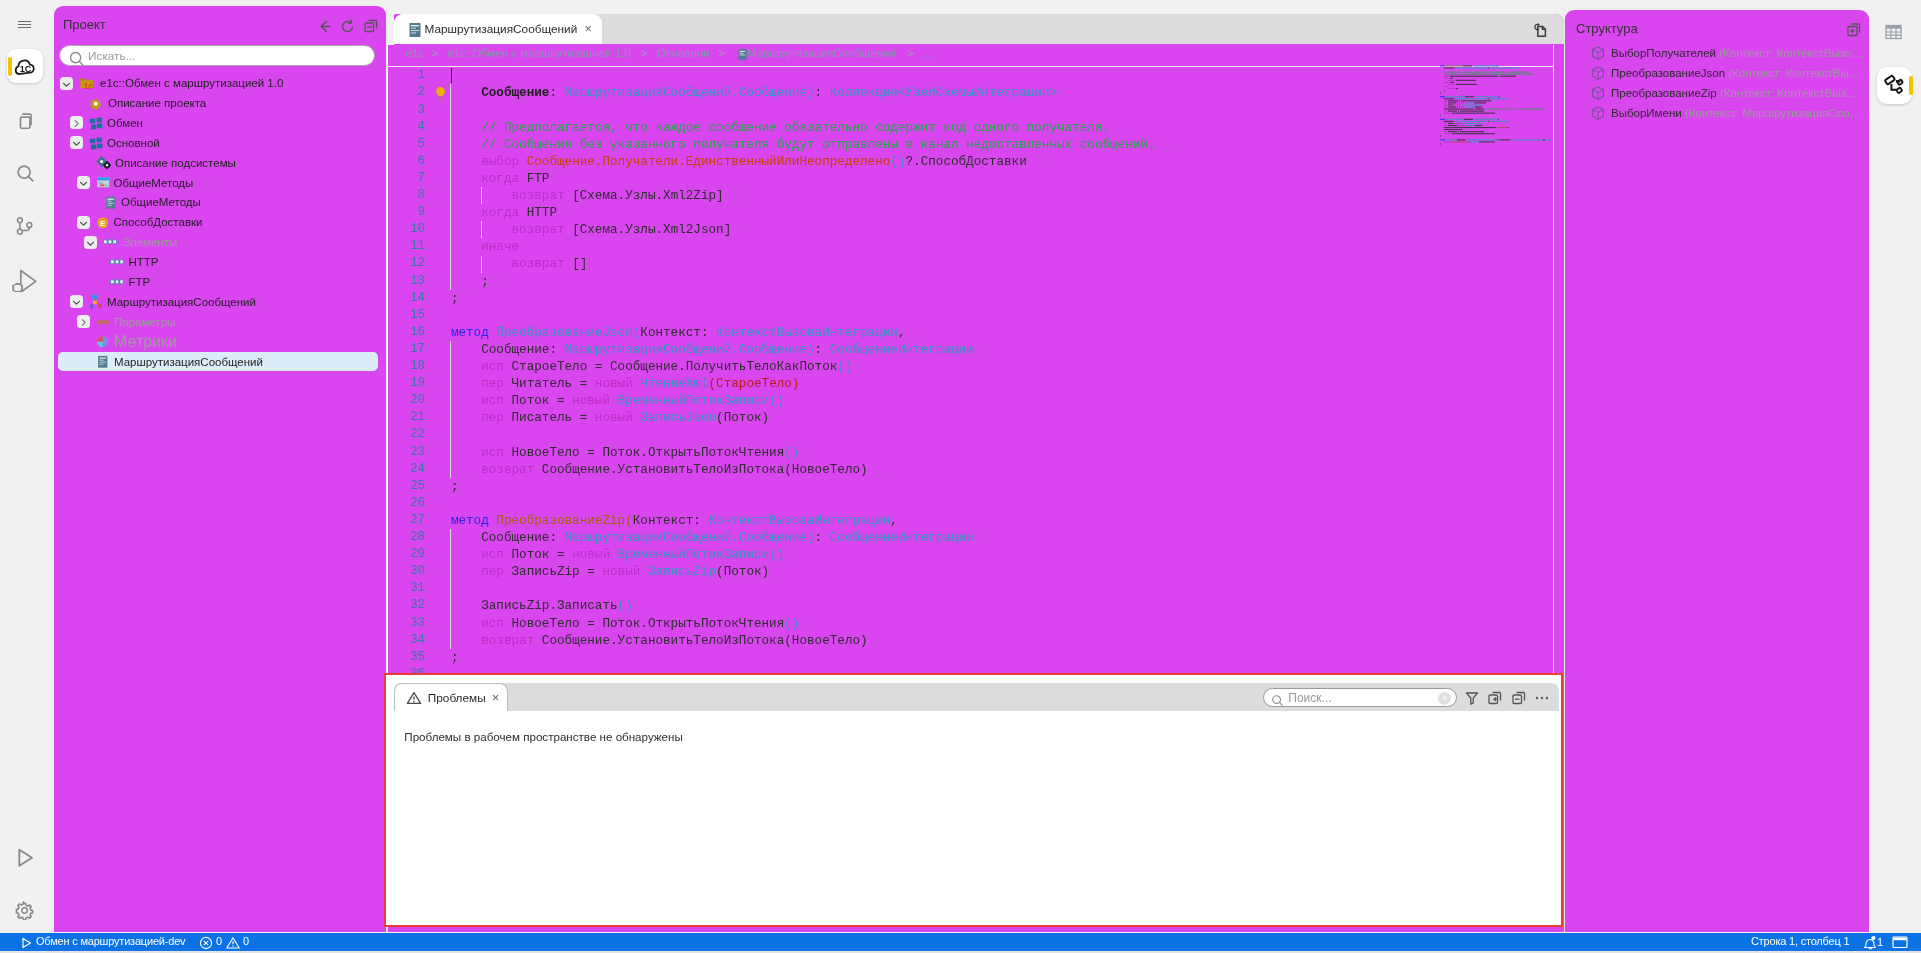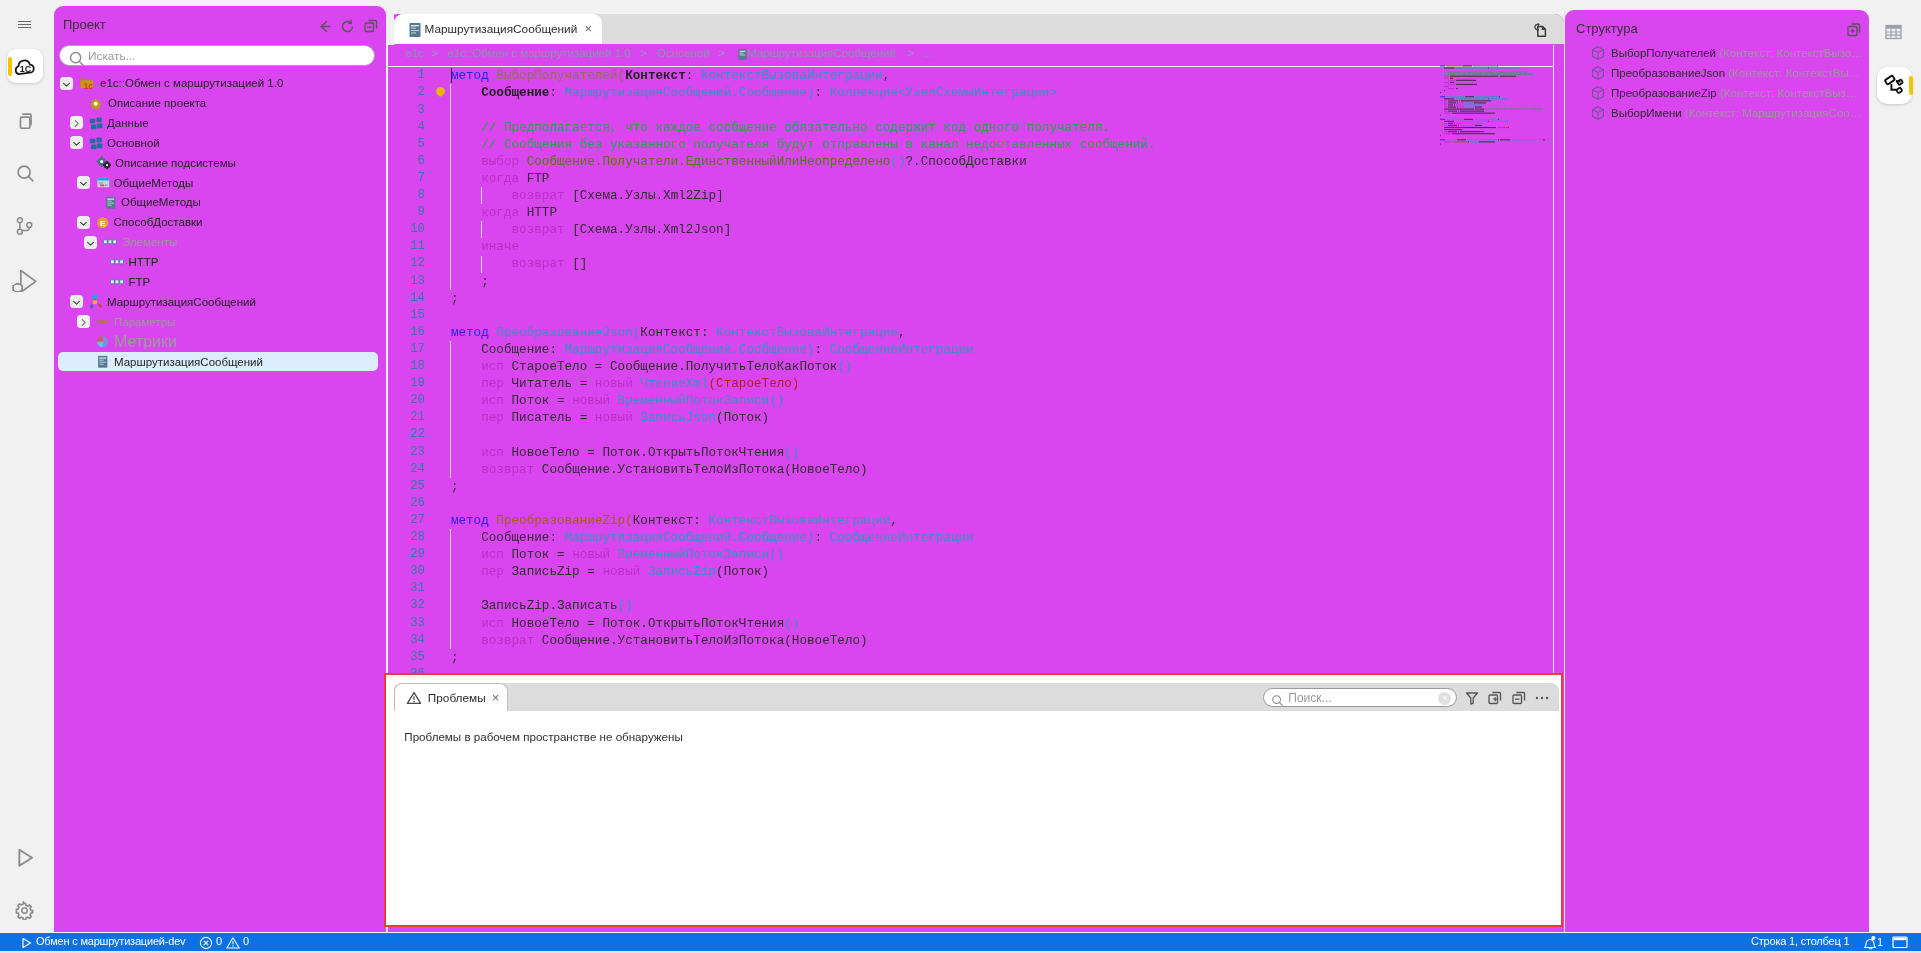--- a/index.html
+++ b/index.html
@@ -92,21 +92,21 @@
 <div style="position:absolute;left:108px;top:93.9px;height:18px;line-height:18px;font-size:11.5px;color:#1f1f1f;white-space:nowrap">Описание проекта</div>
 <div style="position:absolute;left:70px;top:116.3px;width:13px;height:13px;background:#f0f0f0;border-radius:3.5px"><svg width="13" height="13" viewBox="0 0 13 13" style="">
       <path d="M5.3 3.6l2.9 2.9-2.9 2.9" stroke="#7e7e7e" stroke-width="1.2" fill="none" stroke-linecap="round" stroke-linejoin="round"></path>
     </svg></div>
 <div style="position:absolute;left:89px;top:115.8px;width:14px;height:14px"><svg width="14" height="14" viewBox="0 0 16 16">
       <rect x="1" y="3" width="6.2" height="5.4" rx="1" fill="#1c6f9a"></rect>
       <rect x="8.6" y="1.6" width="6.2" height="5.4" rx="1" fill="#1c6f9a"></rect>
       <rect x="2.3" y="9.8" width="6.2" height="5.4" rx="1" fill="#1c6f9a"></rect>
       <rect x="9.2" y="8.6" width="6.2" height="5.4" rx="1" fill="#1c6f9a"></rect>
     </svg></div>
-<div style="position:absolute;left:107px;top:113.8px;height:18px;line-height:18px;font-size:11.5px;color:#1f1f1f;white-space:nowrap">Данные</div>
+<div style="position:absolute;left:107px;top:113.8px;height:18px;line-height:18px;font-size:11.5px;color:#1f1f1f;white-space:nowrap">Обмен</div>
 <div style="position:absolute;left:70px;top:136.2px;width:13px;height:13px;background:#ececec;border-radius:3.5px"><svg width="13" height="13" viewBox="0 0 13 13" style="">
       <path d="M3.6 5.3l2.9 2.9 2.9-2.9" stroke="#4a4a4a" stroke-width="1.2" fill="none" stroke-linecap="round" stroke-linejoin="round"></path>
     </svg></div>
 <div style="position:absolute;left:89px;top:135.7px;width:14px;height:14px"><svg width="14" height="14" viewBox="0 0 16 16">
       <rect x="1" y="3" width="6.2" height="5.4" rx="1" fill="#1c6f9a"></rect>
       <rect x="8.6" y="1.6" width="6.2" height="5.4" rx="1" fill="#1c6f9a"></rect>
       <rect x="2.3" y="9.8" width="6.2" height="5.4" rx="1" fill="#1c6f9a"></rect>
       <rect x="9.2" y="8.6" width="6.2" height="5.4" rx="1" fill="#1c6f9a"></rect>
     </svg></div>
 <div style="position:absolute;left:107px;top:133.7px;height:18px;line-height:18px;font-size:11.5px;color:#1f1f1f;white-space:nowrap">Основной</div>
@@ -262,30 +262,29 @@
       </svg></div>
 
 <div class="abs" style="left:63px;top:1.8px;width:1.6px;height:14.5px;background:#222"></div>
 <div class="ig" style="left:62.5px;top:17.9px;height:205.2px"></div>
 <div class="ig" style="left:62.5px;top:274.5px;height:136.8px"></div>
 <div class="ig" style="left:62.5px;top:462.6px;height:119.7px"></div>
 <div class="ig" style="left:93.7px;top:120.6px;height:17.1px"></div>
 <div class="ig" style="left:93.7px;top:154.8px;height:17.1px"></div>
 <div class="ig" style="left:93.7px;top:189.0px;height:17.1px"></div>
 <div class="ln" style="top:0.85px">1</div>
-<div class="cl" style="top:0.85px"><span style="color:#2525e8">метод</span><span style="color:#2e2e2e"> </span><span style="color:#8a7453">ВыборПолучателей(</span><span style="color:#1f1f1f;font-weight:bold">Контекст</span><span style="color:#2e2e2e">: </span><span style="color:#3494c2">КонтекстВызоваИнтеграции</span><span style="color:#2e2e2e">,</span></div>
 <div class="ln" style="top:17.95px">2</div>
 <div class="cl" style="top:17.95px"><span style="color:#2e2e2e">    </span><span style="color:#1f1f1f;font-weight:bold">Сообщение</span><span style="color:#2e2e2e">: </span><span style="color:#3494c2">МаршрутизацияСообщений.Сообщение)</span><span style="color:#2e2e2e">: </span><span style="color:#3494c2">Коллекция&lt;УзелСхемыИнтеграции&gt;</span></div>
 <div class="ln" style="top:35.05px">3</div>
 <div class="ln" style="top:52.15px">4</div>
 <div class="cl" style="top:52.15px"><span style="color:#2e2e2e">    </span><span style="color:#28a24c">// Предполагается, что каждое сообщение обязательно содержит код одного получателя.</span></div>
 <div class="ln" style="top:69.25px">5</div>
 <div class="cl" style="top:69.25px"><span style="color:#2e2e2e">    </span><span style="color:#28a24c">// Сообщения без указанного получателя будут отправлены в канал недоставленных сообщений.</span></div>
 <div class="ln" style="top:86.35px">6</div>
-<div class="cl" style="top:86.35px"><span style="color:#2e2e2e">    </span><span style="color:#bb2fc8">выбор</span><span style="color:#4d7c0f"> Сообщение.Получатели.ЕдинственныйИлиНеопределено</span><span style="color:#3494c2">()</span><span style="color:#2e2e2e">?.СпособДоставки</span></div>
+<div class="cl" style="top:86.35px"><span style="color:#2e2e2e">    </span><span style="color:#bb2fc8">выбор</span><span style="color:#c2410c"> Сообщение.Получатели.ЕдинственныйИлиНеопределено</span><span style="color:#3494c2">()</span><span style="color:#2e2e2e">?.СпособДоставки</span></div>
 <div class="ln" style="top:103.45px">7</div>
 <div class="cl" style="top:103.45px"><span style="color:#2e2e2e">    </span><span style="color:#bb2fc8">когда</span><span style="color:#2e2e2e"> FTP</span></div>
 <div class="ln" style="top:120.55px">8</div>
 <div class="cl" style="top:120.55px"><span style="color:#2e2e2e">        </span><span style="color:#bb2fc8">возврат</span><span style="color:#2e2e2e"> [Схема.Узлы.Xml2Zip]</span></div>
 <div class="ln" style="top:137.65px">9</div>
 <div class="cl" style="top:137.65px"><span style="color:#2e2e2e">    </span><span style="color:#bb2fc8">когда</span><span style="color:#2e2e2e"> HTTP</span></div>
 <div class="ln" style="top:154.75px">10</div>
 <div class="cl" style="top:154.75px"><span style="color:#2e2e2e">        </span><span style="color:#bb2fc8">возврат</span><span style="color:#2e2e2e"> [Схема.Узлы.Xml2Json]</span></div>
 <div class="ln" style="top:171.85px">11</div>
 <div class="cl" style="top:171.85px"><span style="color:#2e2e2e">    </span><span style="color:#bb2fc8">иначе</span></div>

